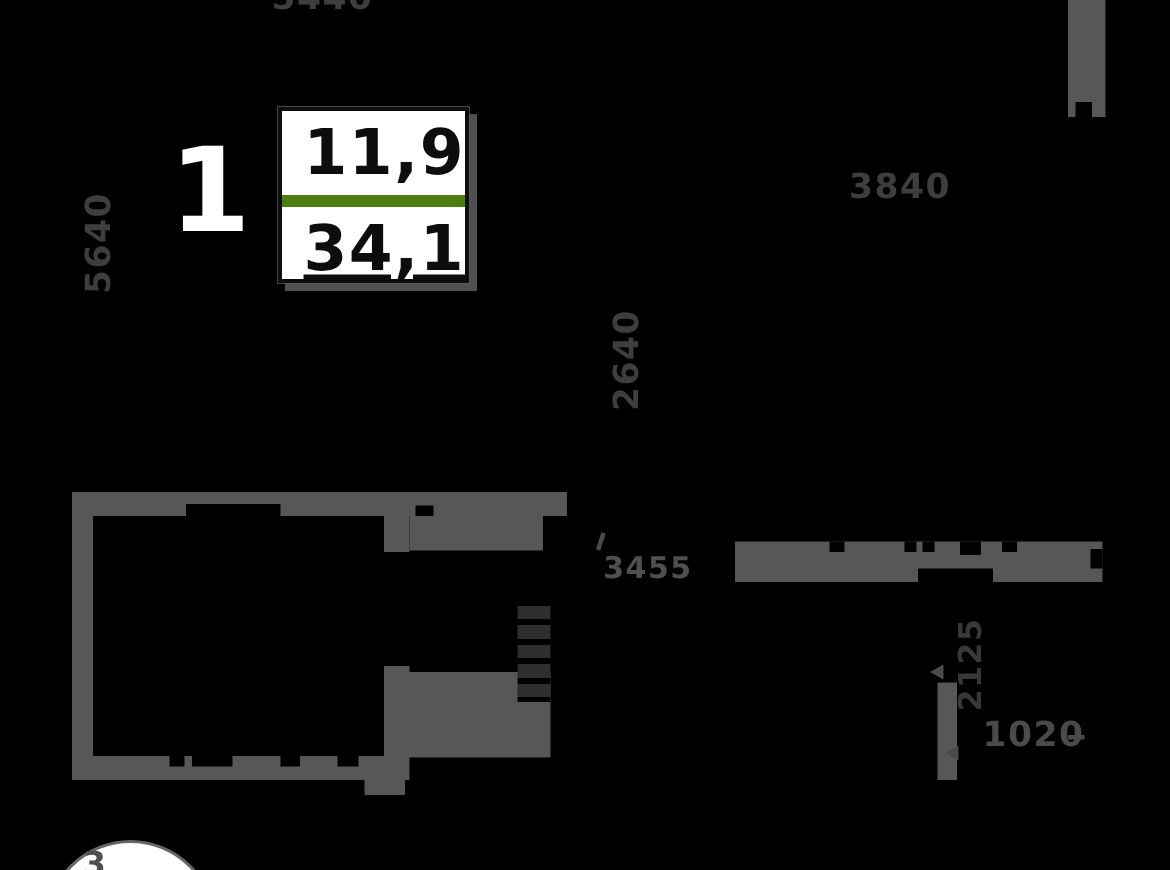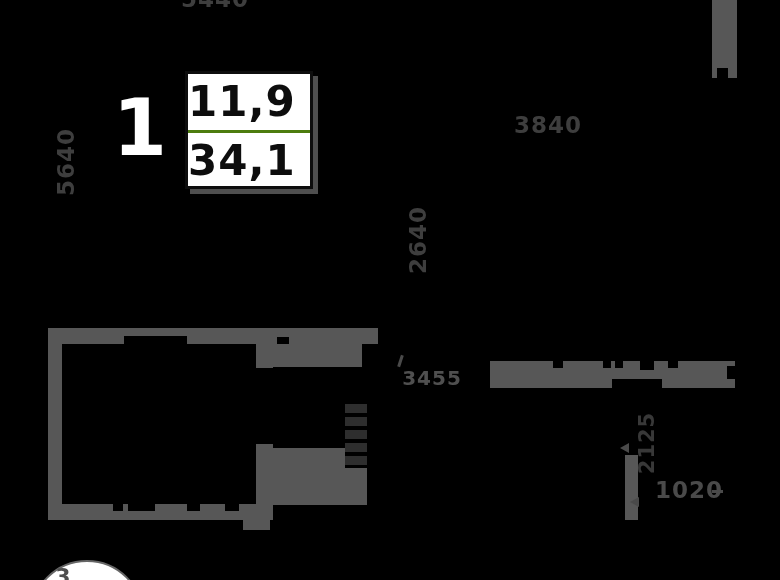--- a/index.html
+++ b/index.html
@@ -26,43 +26,43 @@
   }
   #unit-number{
     position:absolute;left:106px;top:88px;width:68px;height:80px;
     color:#ffffff;font-size:78px;font-weight:bold;text-align:center;line-height:80px;
   }
   #unit-card{
     position:absolute;left:185px;top:71px;width:122px;height:112px;
     background:#ffffff;border:3px solid #0d0d0d;box-shadow:5px 5px 0 #4f4f4f;
   }
   .card-row{
-    width:100%;height:56px;line-height:56px;text-align:left;
+    width:100%;height:56px;line-height:56px;text-align:right;
     color:#0d0d0d;font-size:42px;font-weight:bold;letter-spacing:1px;
   }
-  .card-row.total{border-top:3px solid #4d7c0f;}
+  .card-row.total{border-top:8px solid #4d7c0f;text-decoration:underline;}
   #floor-badge{
     position:absolute;left:30px;top:560px;width:110px;height:110px;
     background:#ffffff;border:2px solid #666;border-radius:50%;
   }
   #floor-badge-label{
     position:absolute;left:18px;top:2px;width:26px;text-align:center;
     color:#4f4f4f;font-size:22px;font-weight:bold;
   }
 </style>
 </head>
 <body>
 
 <div id="stage">
 
   <div class="dim" style="left:150px;top:-13px;width:130px;">5440</div>
 
   <div class="dim vert" style="left:21px;top:150px;width:90px;">5640</div>
 
-  <div class="dim" style="left:508px;top:113px;width:80px;">3840</div>
+  <div class="dim" style="left:560px;top:113px;width:80px;">3840</div>
 
   <div class="dim vert" style="left:373px;top:228px;width:90px;">2640</div>
 
   <div class="dim" style="left:397px;top:366px;width:70px;font-size:20px;color:#4f4f4f;">3455</div>
 
   <div class="dim vert" style="left:609px;top:431px;width:76px;font-size:21px;color:#383838;">2125</div>
 
   <div class="dim" style="left:655px;top:478px;width:58px;color:#4a4a4a;">1020</div>
 
   <div id="unit-number">1</div>

